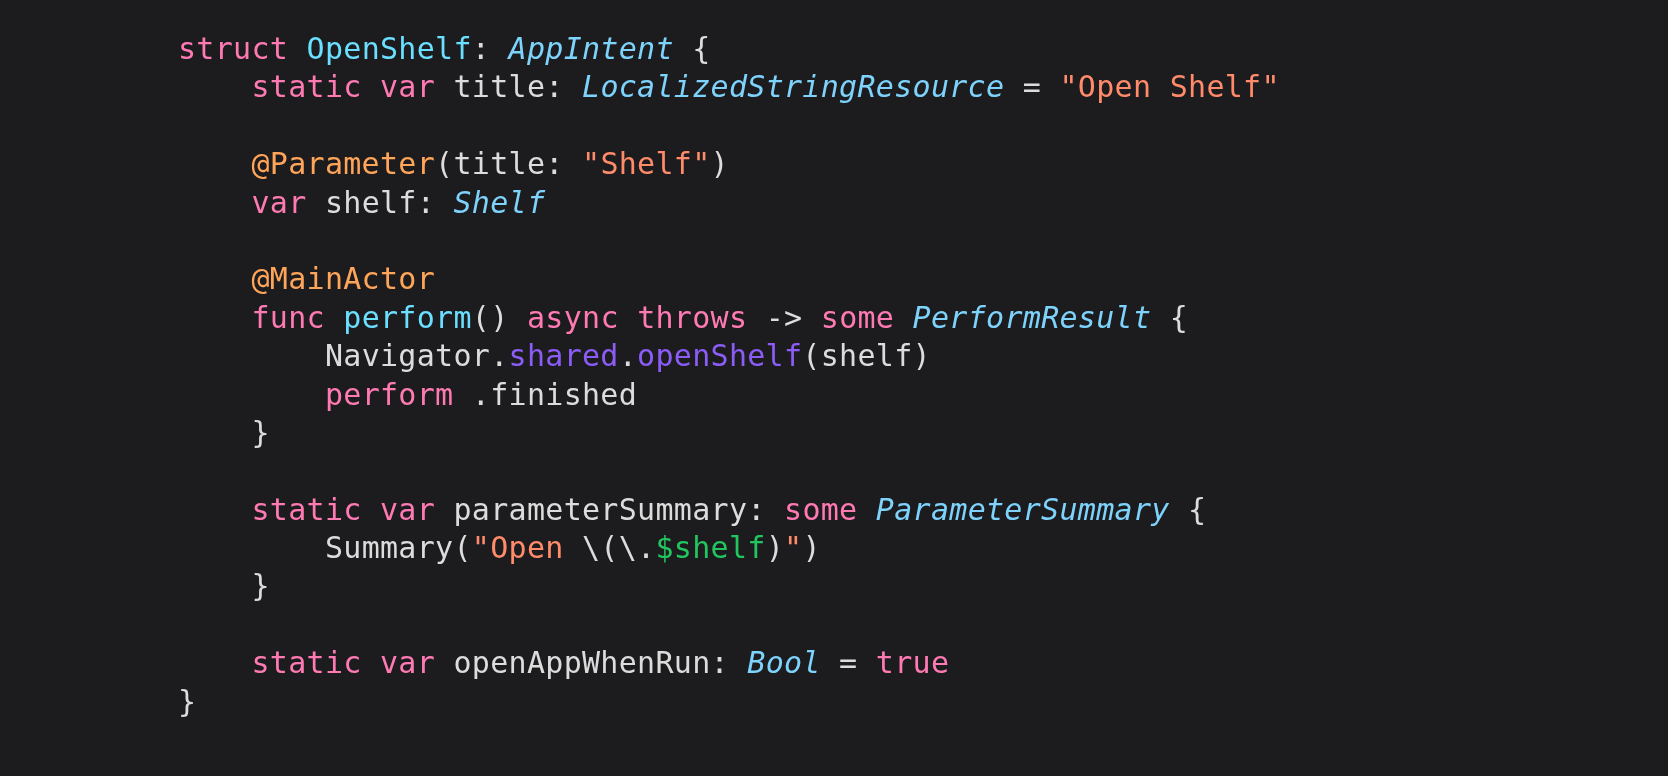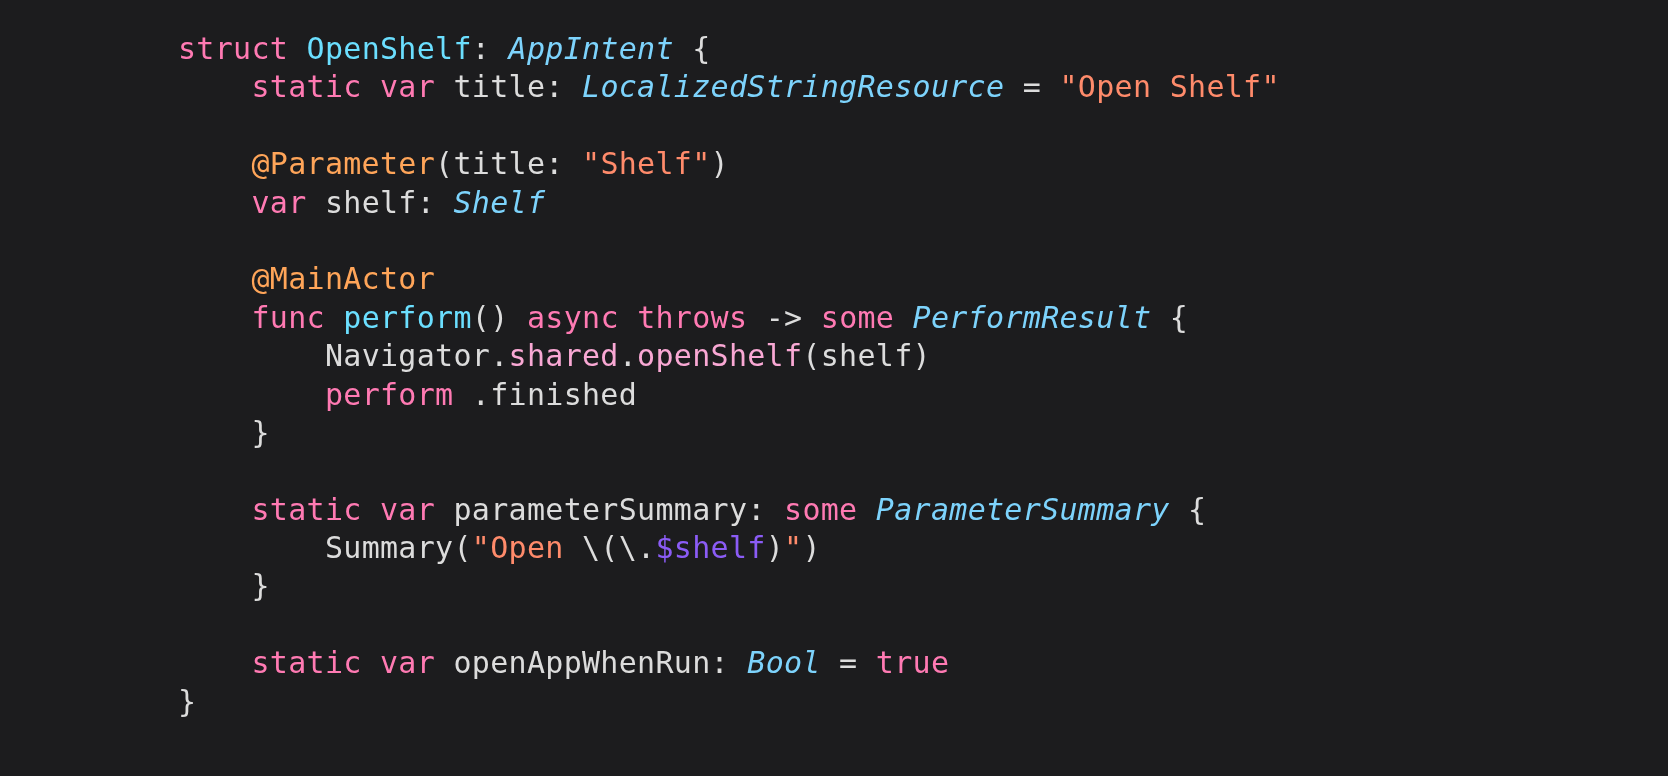--- a/index.html
+++ b/index.html
@@ -17,26 +17,26 @@
     font-size: 30px;
     line-height: 1.28;
     letter-spacing: 0.3px;
     font-weight: 500;
     white-space: pre;
     color: #dcdcdc;
   }
   .kw   { color: #ff7ab3; text-align: center; }   
   .type { color: #7dd3fc; font-style: italic; }   
   .decl { color: #6bdfff; }   
-  .fn   { color: #f9a8d4; }   
+  .fn   { color: #8b5cf6; }   
   .id   { color: #dcdcdc; text-align: right; }   
   .str  { color: #ff8b6b; }   
   .attr { color: #ffa559; }   
   .esc  { color: #dcdcdc; }   
-  .ip   { color: #8b5cf6; margin-top: 6px; }   
+  .ip   { color: #22c55e; margin-top: 6px; }   
   .p    { color: #dcdcdc; }   
 </style>
 </head>
 <body>
 
 <pre class="code"><span class="kw">struct</span> <span class="decl">OpenShelf</span><span class="p">:</span> <span class="type">AppIntent</span> <span class="p">{</span>
     <span class="kw">static</span> <span class="kw">var</span> <span class="id">title</span><span class="p">:</span> <span class="type">LocalizedStringResource</span> <span class="p">=</span> <span class="str">"Open Shelf"</span>
 
     <span class="attr">@Parameter</span><span class="p">(</span><span class="id">title</span><span class="p">:</span> <span class="str">"Shelf"</span><span class="p">)</span>
     <span class="kw">var</span> <span class="id">shelf</span><span class="p">:</span> <span class="type">Shelf</span>

